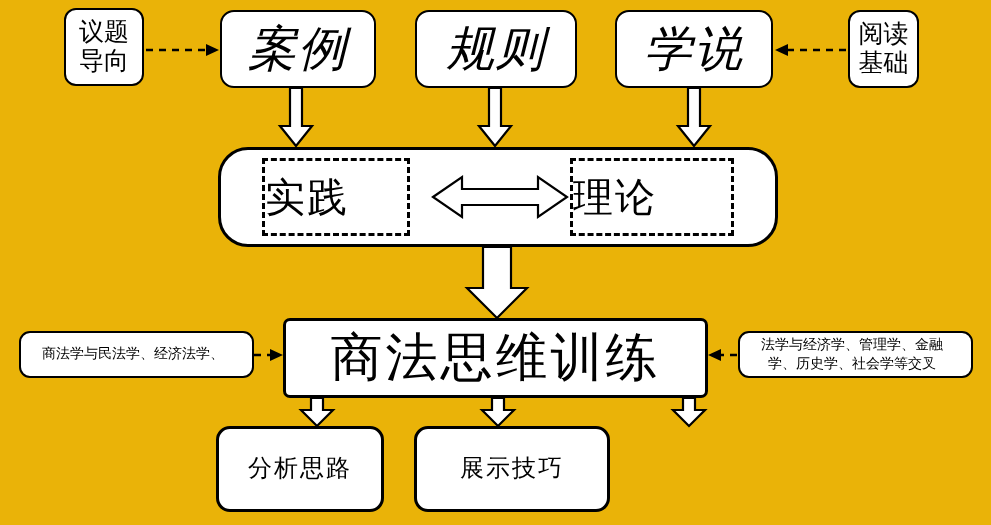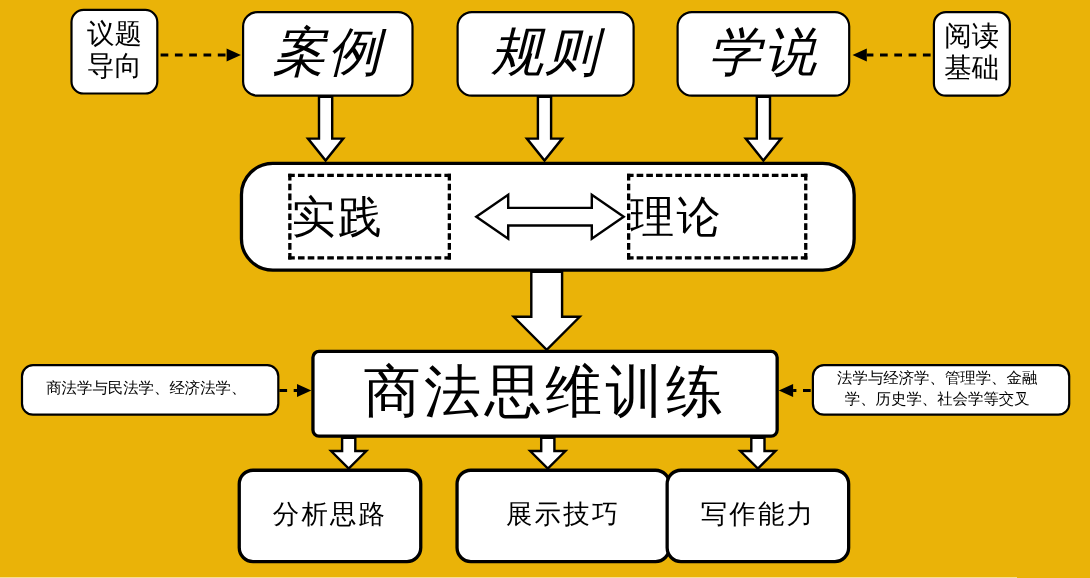--- a/index.html
+++ b/index.html
@@ -163,23 +163,20 @@
   </div>
 
   <div class="node bottom-main" style="left:216px; top:426px; width:168px; height:86px;">
     <span>分析思路</span>
   </div>
 
   <div class="node bottom-main" style="left:414px; top:426px; width:196px; height:86px;">
     <span>展示技巧</span>
   </div>
 
-  <div class="node bottom-main" style="left:605px; top:426px; width:168px; height:86px;">
-    <span>写作能力</span>
-  </div>
 
   <svg class="overlay" viewBox="0 0 991 525">
 
     <g>
       <line class="dashline" x1="146" y1="50" x2="206" y2="50"></line>
       <polygon class="solidhead" points="206,44 219,50 206,56"></polygon>
     </g>
 
     <g>
       <line class="dashline" x1="846" y1="50" x2="788" y2="50"></line>

